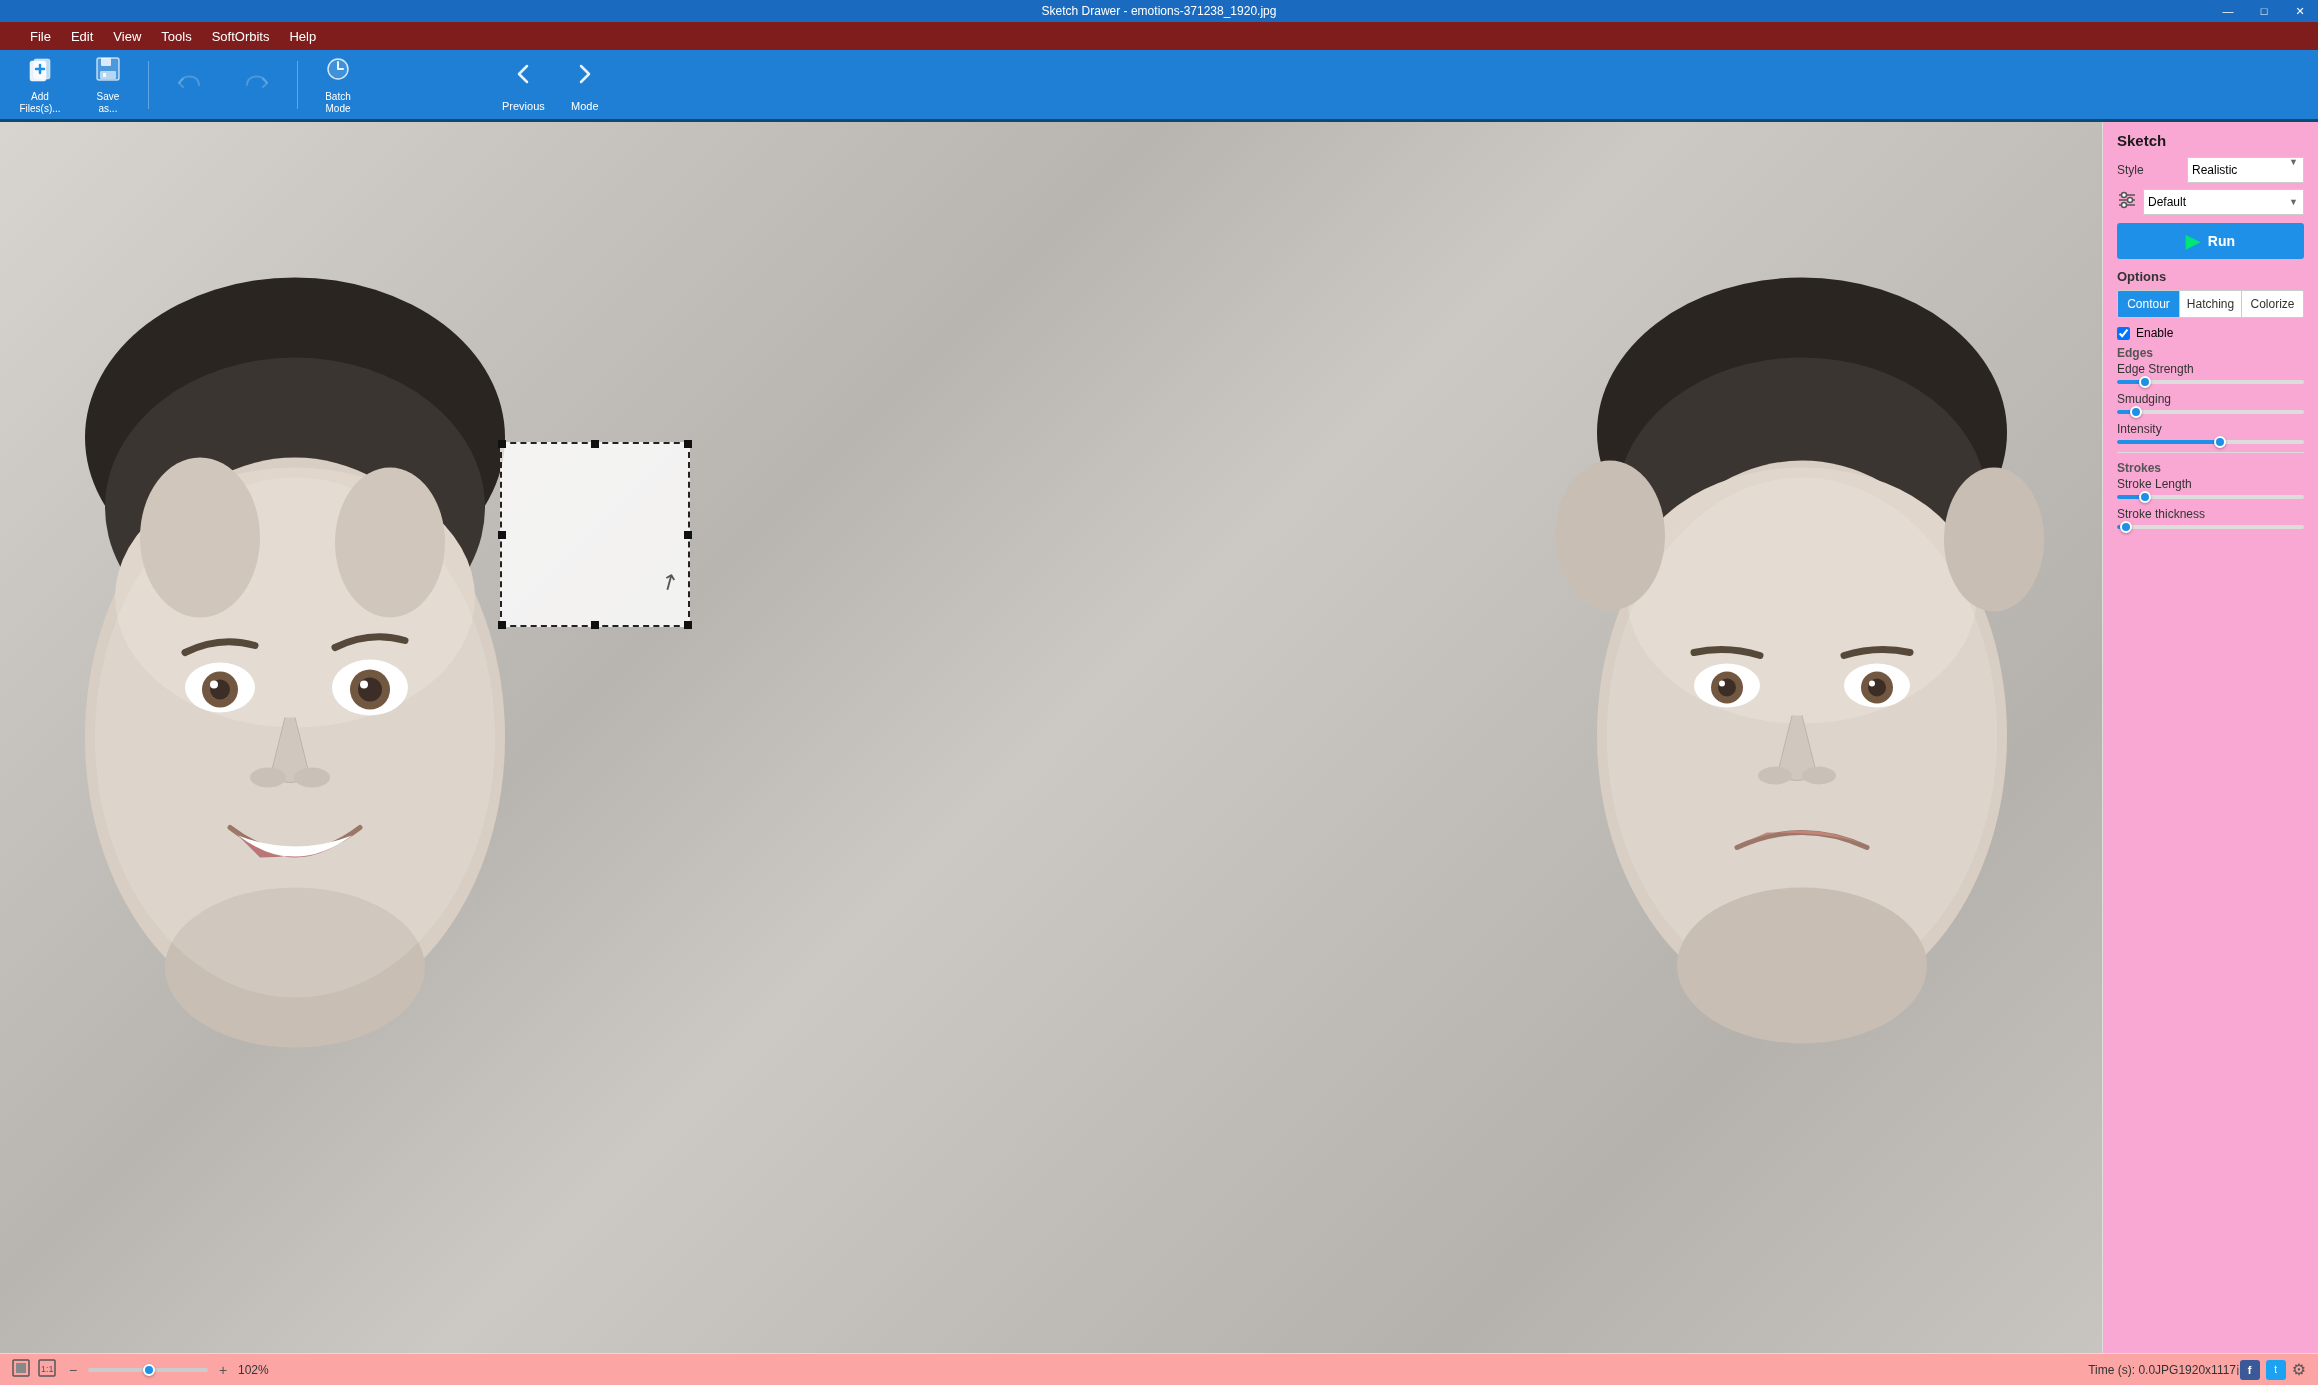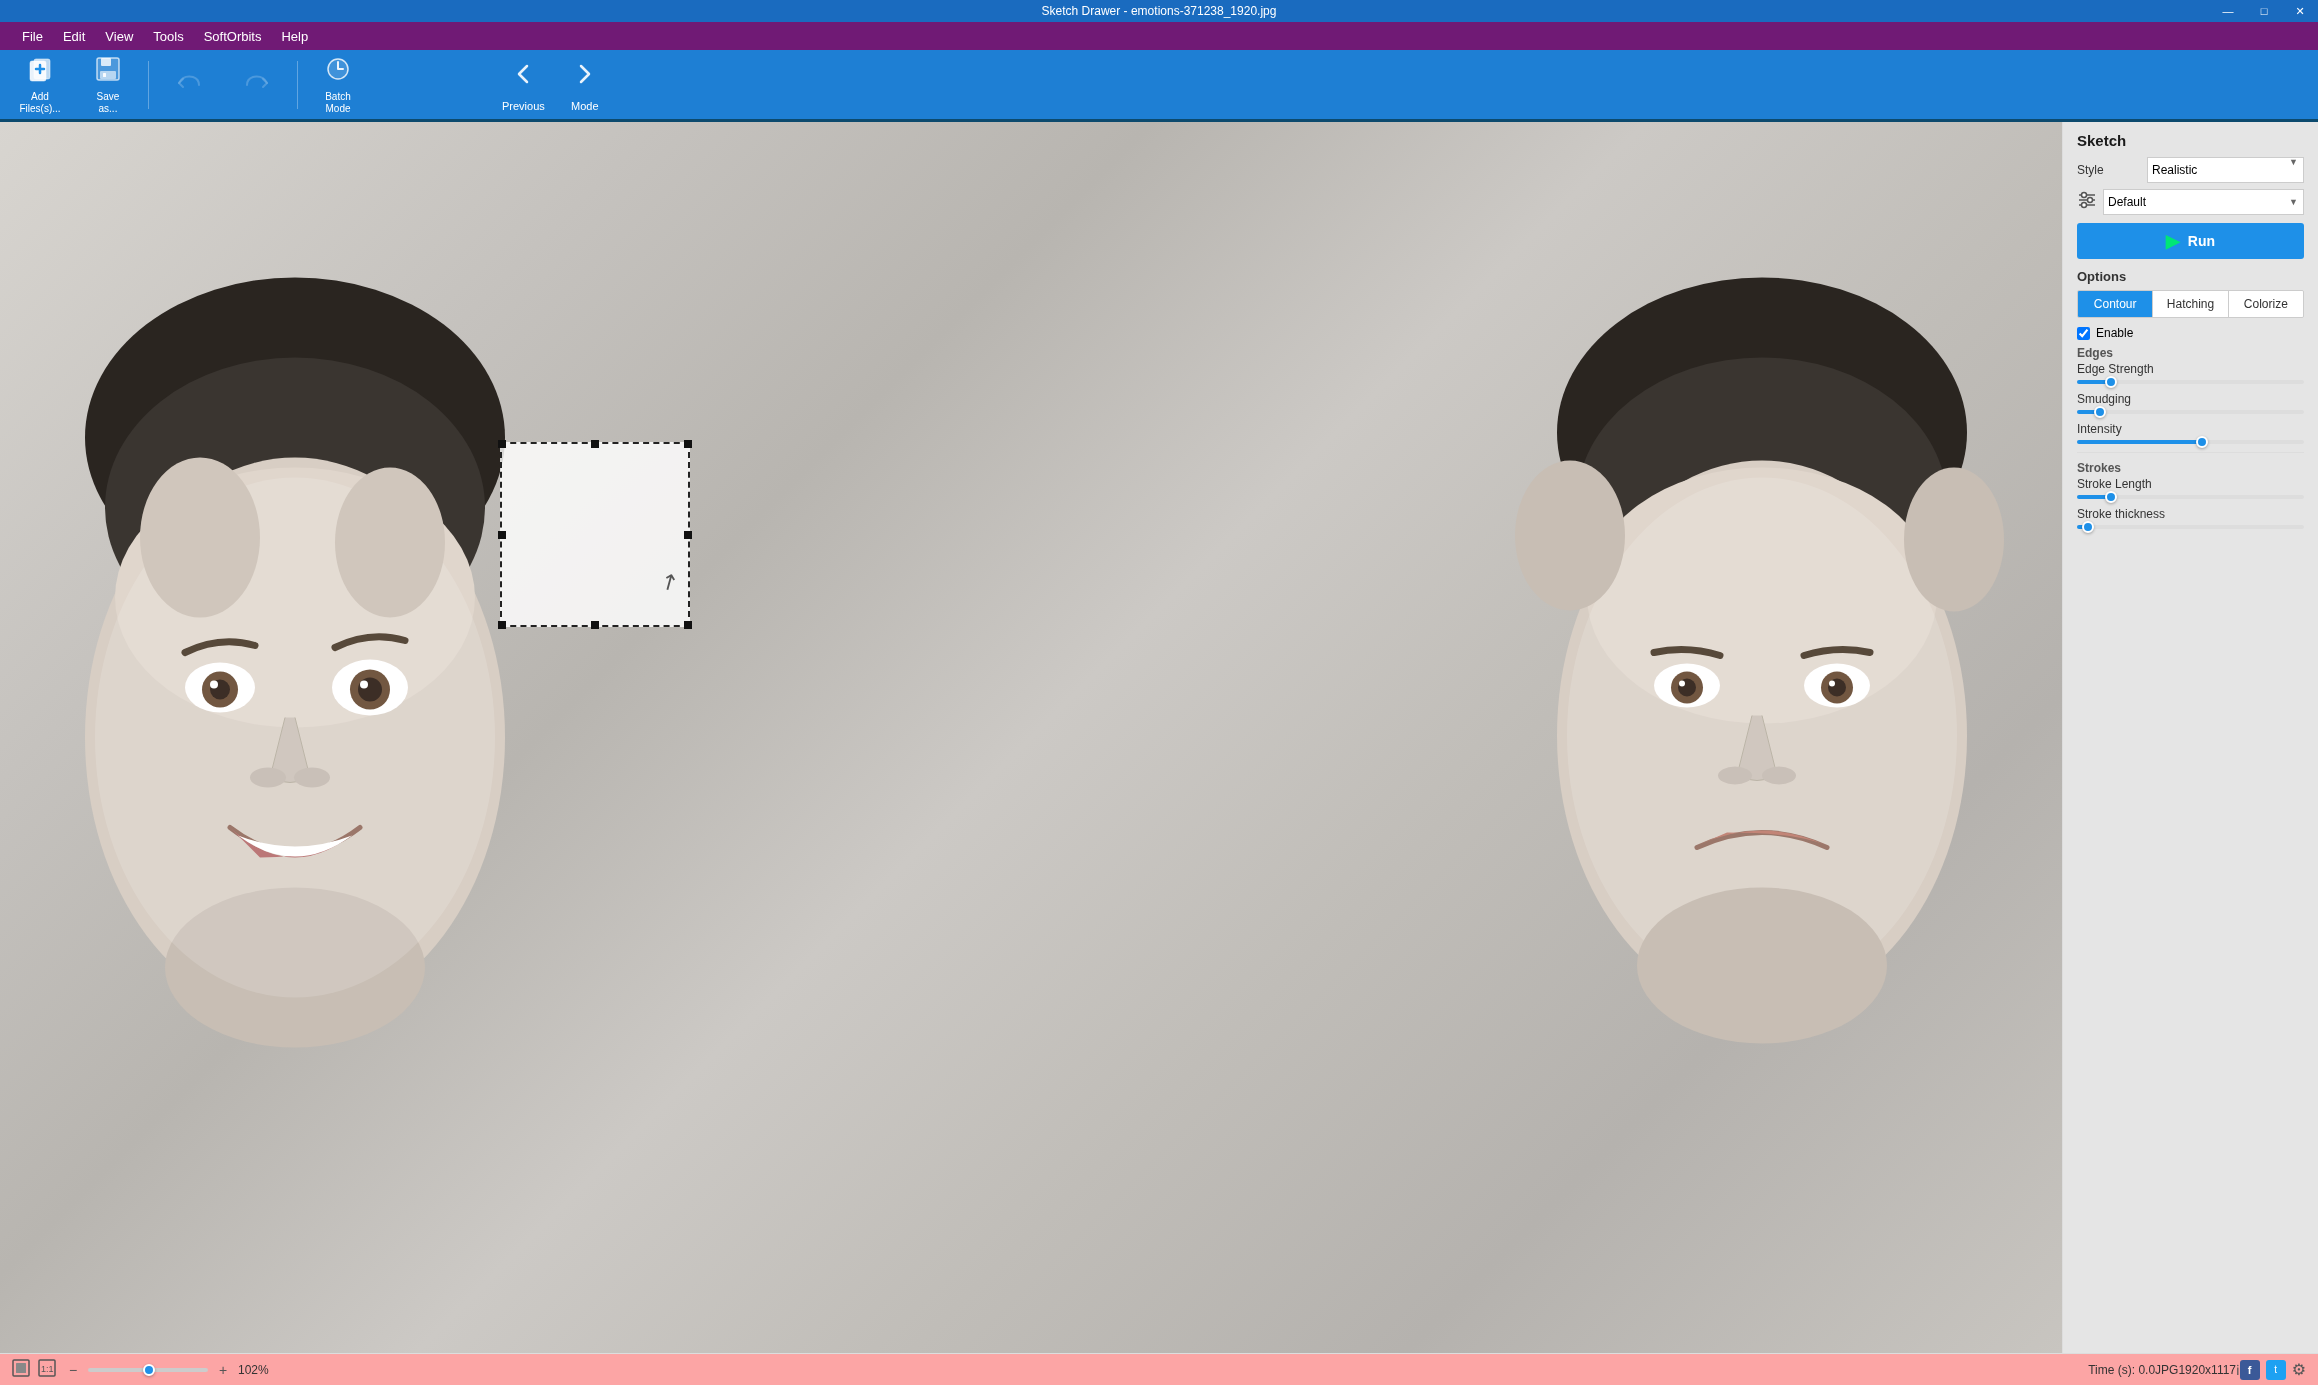--- a/index.html
+++ b/index.html
@@ -31,24 +31,24 @@
       justify-content: center;
       color: #fff;
       font-size: 11px;
       cursor: pointer;
     }
 
     
     #menubar {
       width: 100%;
       height: 28px;
-      background: #701a75;
-      display: flex;
-      align-items: center;
-      padding: 0 12px;
+      background: #7f1d1d;
+      display: flex;
+      align-items: center;
+      padding: 0 20px;
       color: #fff;
       font-size: 13px;
     }
     #menubar .menu-item {
       padding: 4px 10px;
       cursor: pointer;
       border-radius: 3px;
     }
 
     
@@ -124,22 +124,22 @@
     }
     .sel-handle {
       position: absolute;
       width: 8px;
       height: 8px;
       background: #222;
     }
 
     
     #right-panel {
-      width: 256px;
-      background: #e5e5e5;
+      width: 216px;
+      background: #f9a8d4;
       border-left: 1px solid #ddd;
       display: flex;
       flex-direction: column;
       overflow-y: auto;
     }
     .panel-section {
       padding: 10px 14px 8px 14px;
     }
     .panel-title {
       font-size: 15px;

